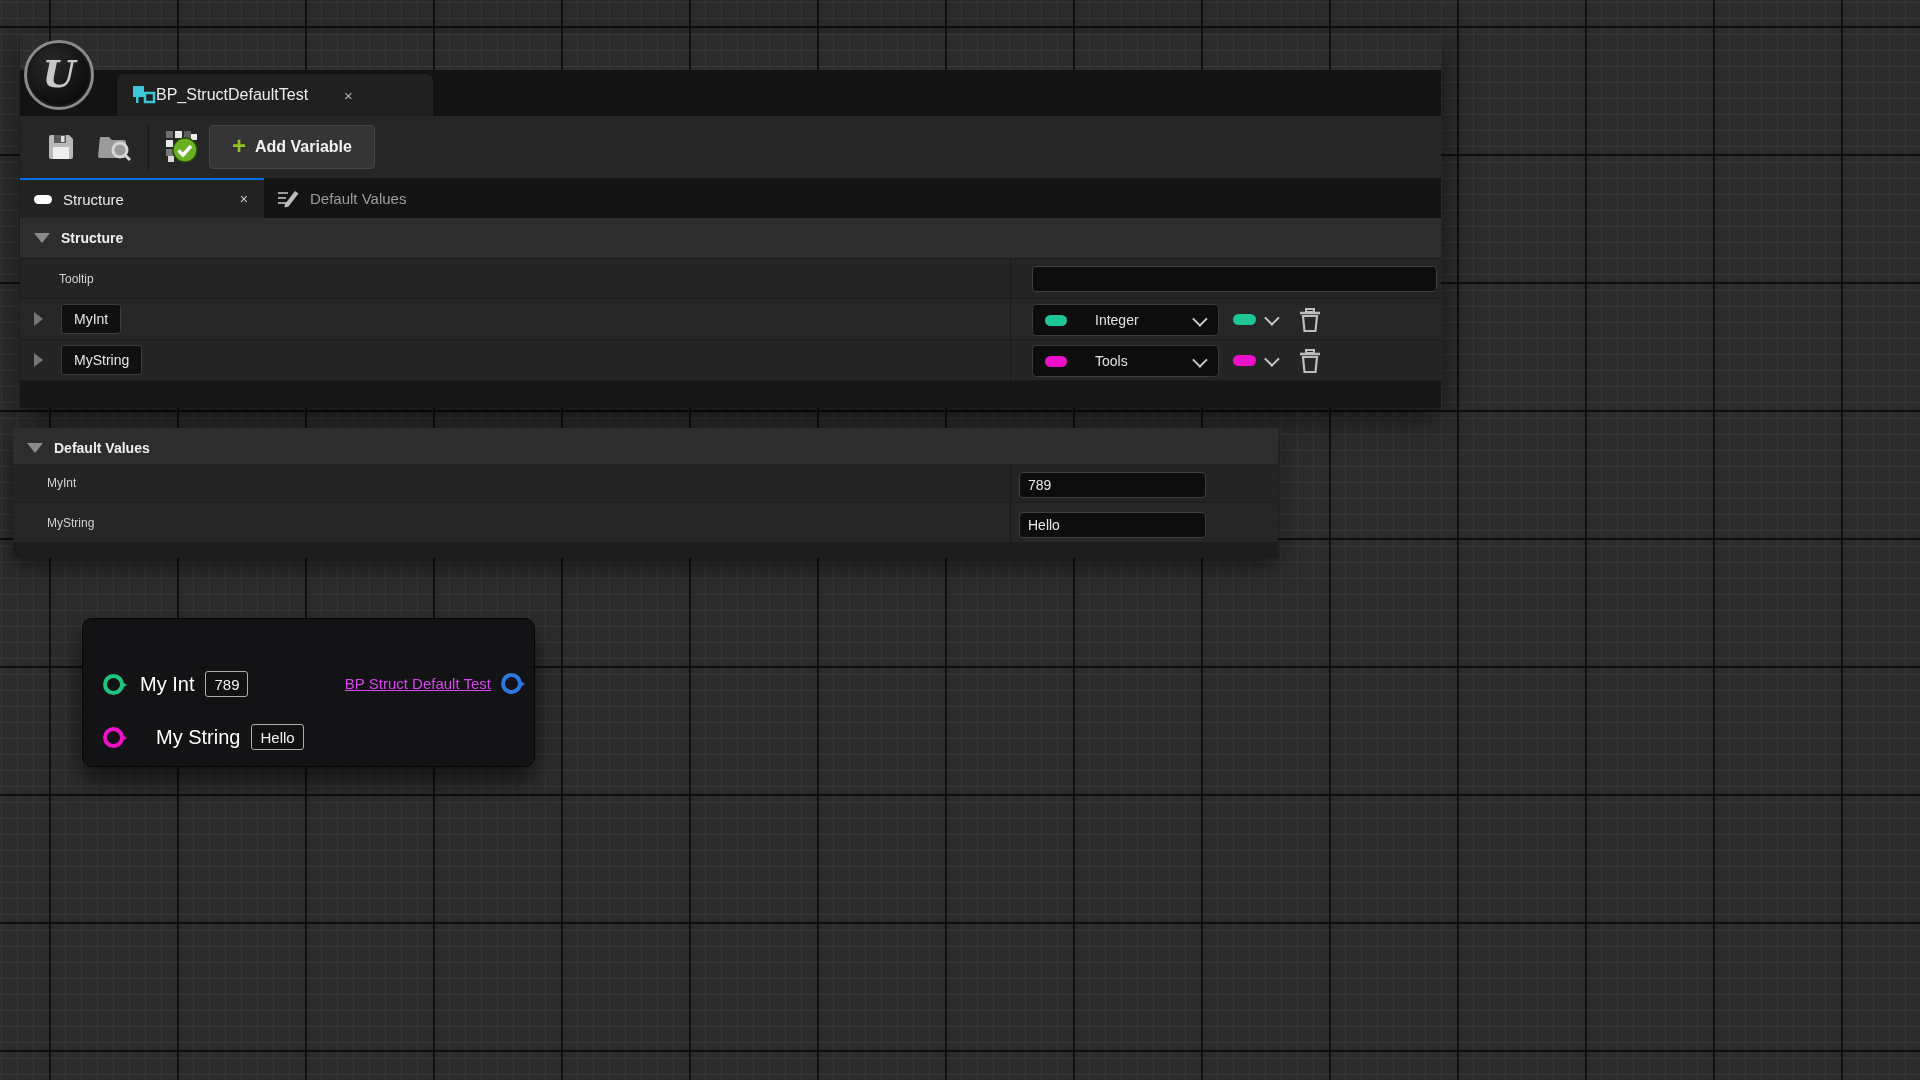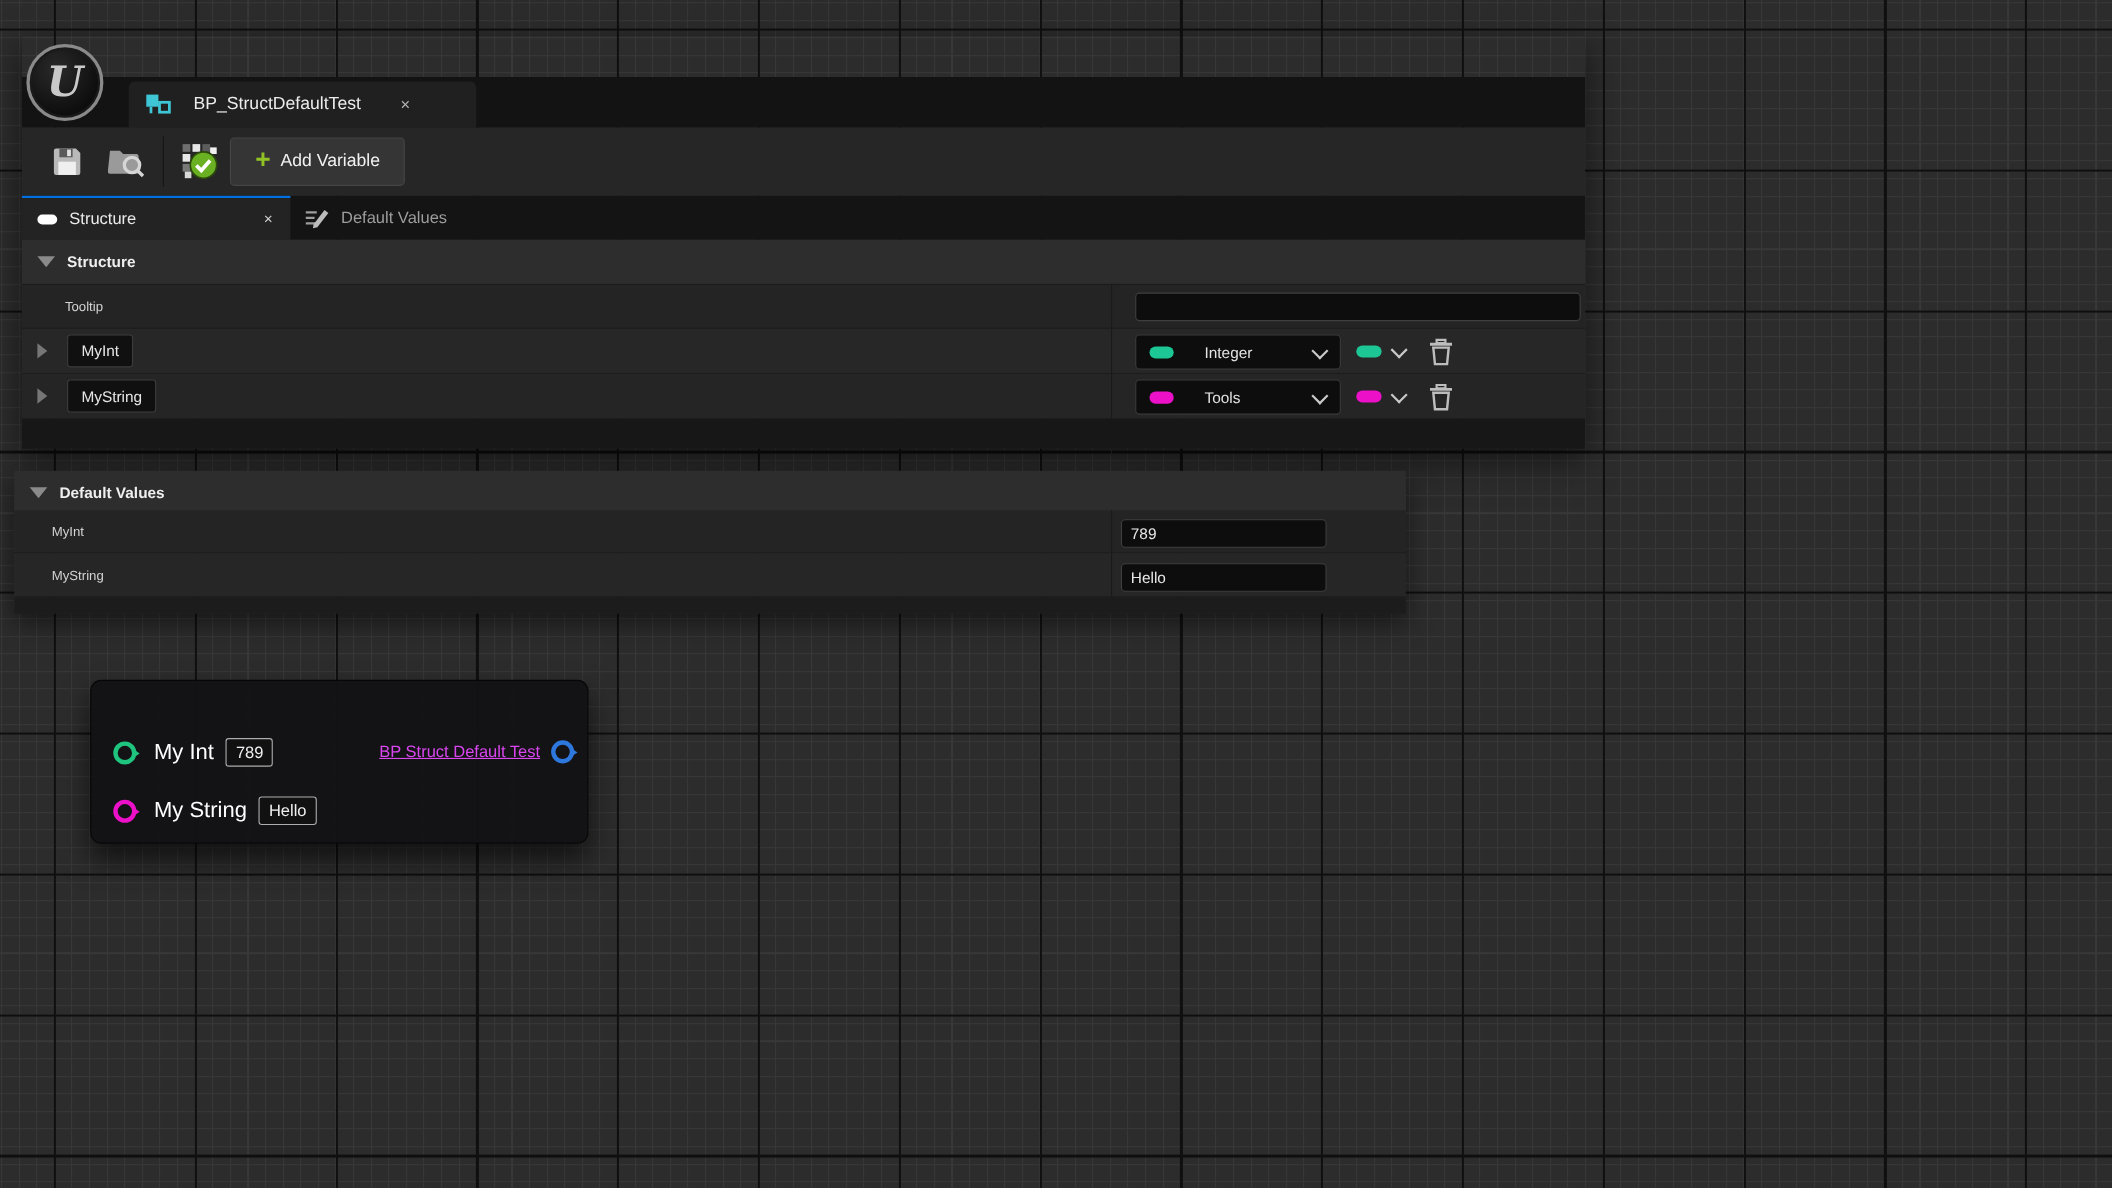--- a/index.html
+++ b/index.html
@@ -23,29 +23,29 @@
   .logo{left:4px;top:7px;width:64px;height:64px;border-radius:50%;
     background:radial-gradient(circle at 38% 32%,#2a2a2a,#0d0d0d 70%);
     border:3px solid #8a8a8a;box-shadow:inset 0 0 0 2px #1a1a1a;z-index:5;
     display:flex;align-items:center;justify-content:center;}
   .logo span{font-family:"DejaVu Serif",serif;font-style:italic;font-weight:bold;
     font-size:38px;color:#c9c9c9;transform:translateY(-2px);}
   .tabrow{left:0;top:37px;width:100%;height:46px;background:#131313;}
   .doctab{left:97px;top:4px;width:316px;height:42px;background:#202020;
     border-radius:6px 6px 0 0;display:flex;align-items:center;}
   .doctab .structicon{margin-left:15px;}
-  .doctab-title{margin-left:20px;font-size:16px;color:#ececec;}
+  .doctab-title{margin-left:0;font-size:16px;color:#ececec;}
   .doctab-close{margin-left:36px;color:#b5b5b5;font-size:15px;cursor:default;}
   .toolbar{left:0;top:83px;width:100%;height:62px;background:#262626;display:flex;align-items:center;}
   .tb-btn{width:38px;height:38px;display:flex;align-items:center;justify-content:center;border-radius:4px;}
   .tb-sep{width:1px;height:46px;background:#161616;margin:0 14px;}
   .addvar-btn{height:42px;margin-left:8px;padding:0 22px;background:#353535;border:1px solid #454545;
     border-radius:4px;display:flex;align-items:center;gap:9px;}
   .addvar-plus{color:#91c225;font-size:24px;font-weight:bold;line-height:1;transform:translateY(-1px);}
-  .addvar-label{color:#f2f2f2;font-size:16px;}
+  .addvar-label{color:#f2f2f2;font-size:16px;font-weight:bold;}
   
   .innertabs{left:0;top:145px;width:100%;height:40px;background:#141414;display:flex;}
   .itab{height:40px;display:flex;align-items:center;box-sizing:border-box;}
   .itab.active{width:244px;background:#232323;border-top:2px solid #0070e0;}
   .itab .pillicon{width:18px;height:9px;border-radius:5px;background:#fff;margin-left:14px;}
   .itab-label{margin-left:11px;font-size:15px;color:#eaeaea;}
   .itab-close{margin-left:auto;margin-right:16px;font-size:14px;color:#cfcfcf;}
   .itab.inactive{padding-left:12px;gap:10px;}
   .itab.inactive .itab-label{margin-left:0;color:#9d9d9d;}
   
@@ -273,18 +273,18 @@
       <span class="nodebox">789</span>
     </div>
 
     <div class="outrow" style="right:12px;top:54px">
       <span class="outlabel">BP Struct Default Test</span>
       <span class="pin blue-pin"></span>
     </div>
 
     <div class="pinrow" style="left:20px;top:105px">
       <span class="pin mag-pin"></span>
-      <span class="pinlabel" style="margin-left:16px">My String</span>
+      <span class="pinlabel" style="margin-left:32px">My String</span>
       <span class="nodebox">Hello</span>
     </div>
   </div>
 
 </div>
 
 </body></html>

